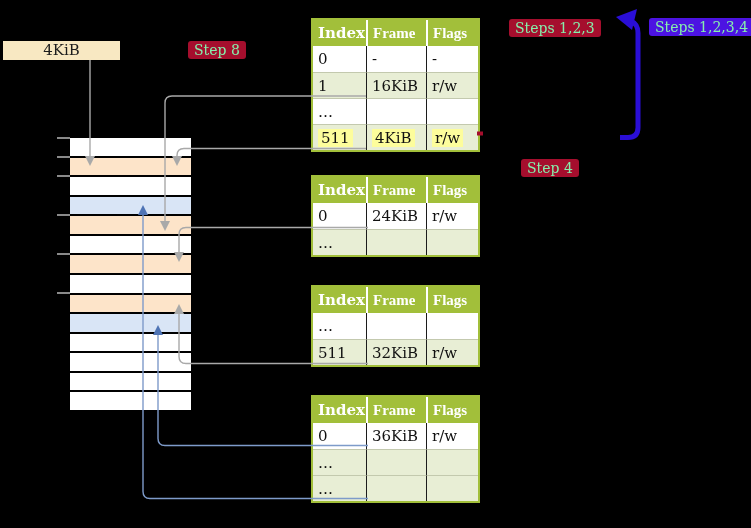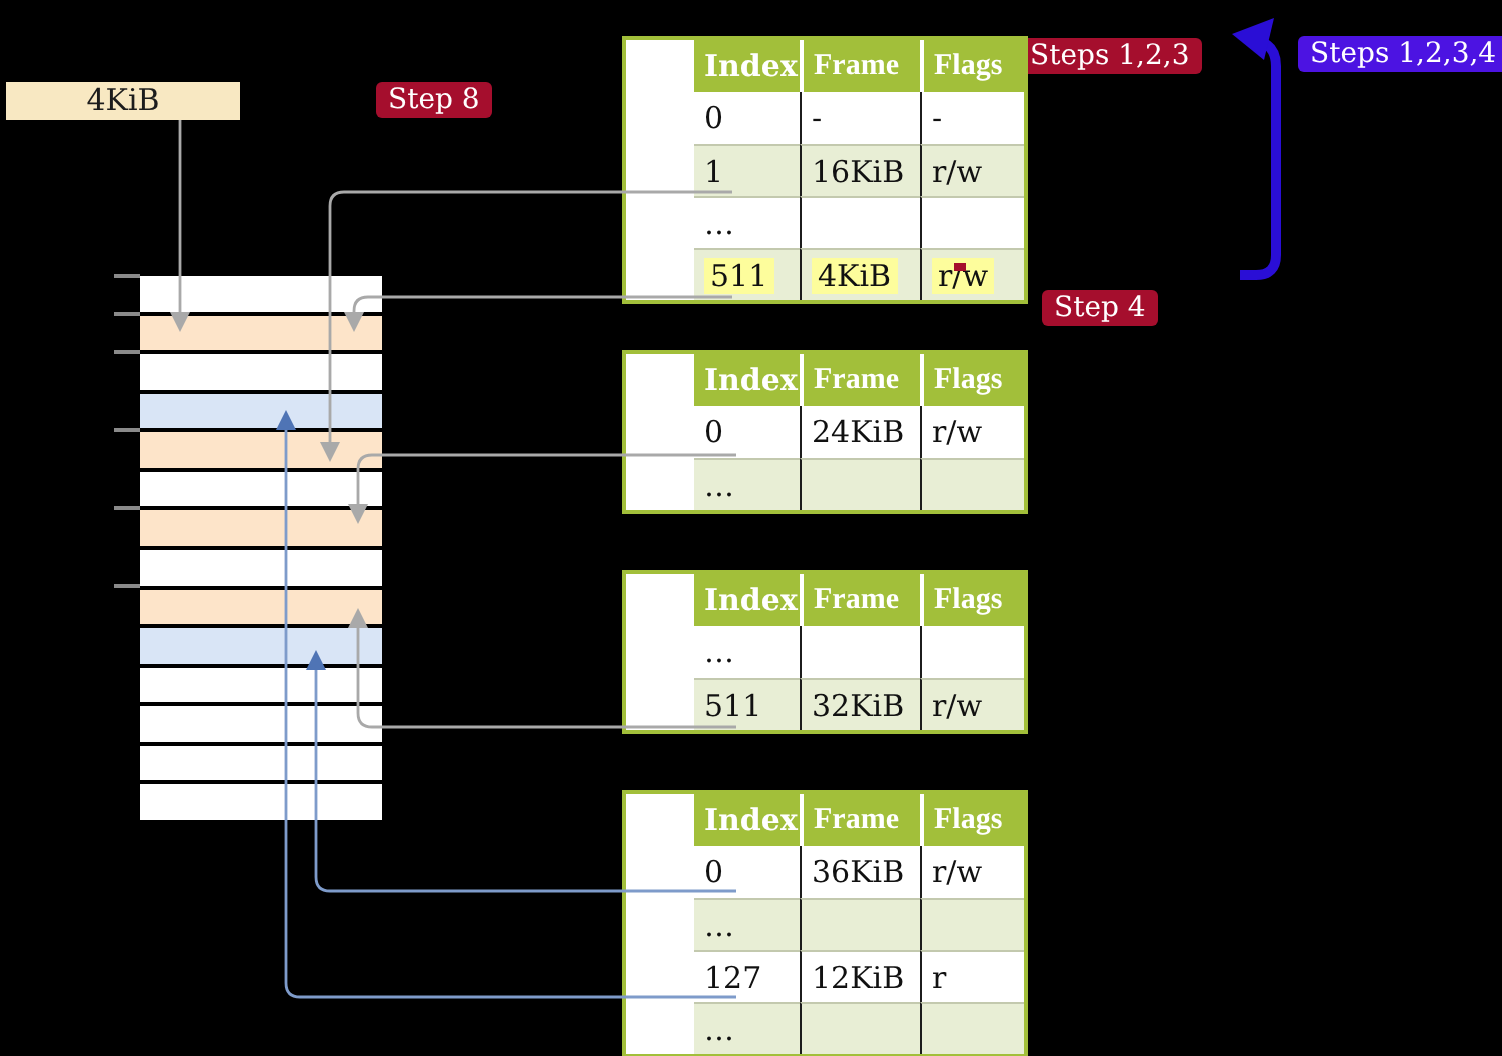--- a/index.html
+++ b/index.html
@@ -17,31 +17,31 @@
   .mrow.page-table{background:var(--orange);}
   .mrow.mapped-frame{background:var(--blueframe);}
   .tick{position:absolute;left:57px;width:13px;height:2px;background:var(--tick);}
   
   #frame-label{
     position:absolute;left:3px;top:41px;width:117px;height:19px;line-height:19px;
     background:var(--labelbg);color:#1c1c1c;font-size:15px;text-align:center;
   }
   
   .badge{
-    position:absolute;padding:1px 6px;border-radius:3px;color:#ffffff;
+    position:absolute;padding:1px 6px;border-radius:3px;color:#86efac;
     font-size:14px;line-height:16px;white-space:nowrap;
   }
   .badge.red{background:var(--red);}
   .badge.blue{background:var(--bluebadge);}
   #badge-step0{left:188px;top:41px;}
   #badge-steps123{left:509px;top:19px;}
   #badge-steps1234{left:649px;top:18px;}
-  #badge-step4{left:521px;top:145px;}
-  
-  .ptable{position:absolute;left:311px;border:2px solid var(--green);background:#fff;padding-left:34px;}
+  #badge-step4{left:521px;top:159px;}
+  
+  .ptable{position:absolute;left:311px;border:2px solid var(--green);background:#fff;}
   #table-l4{top:18px;} #table-l3{top:175px;} #table-l2{top:285px;} #table-l1{top:395px;}
   .ptable table{border-collapse:separate;border-spacing:0;table-layout:fixed;width:165px;}
   .ptable th{
     background:var(--green);color:#fff;font-weight:bold;font-size:15px;text-align:left;
     height:26px;box-sizing:border-box;padding:0 0 0 5px;vertical-align:middle;
   }
   .ptable th+th{border-left:2px solid #fff;font-family:Liberation Serif, serif;}
   .ptable td{
     font-size:15px;color:#111;height:26px;box-sizing:border-box;
     padding:0 0 0 5px;vertical-align:middle;background:#fff;overflow:hidden;
@@ -208,25 +208,20 @@
           <tr>
             <td>0</td>
             <td>36KiB</td>
             <td>r/w</td>
           </tr>
           <tr class="shaded">
             <td>…</td>
             <td></td>
             <td></td>
           </tr>
-          <tr>
-            <td>127</td>
-            <td>12KiB</td>
-            <td>r</td>
-          </tr>
           <tr class="shaded">
             <td>…</td>
             <td></td>
             <td></td>
           </tr>
         </tbody>
     </table>
   </div>
 
   <svg id="connectors" width="751" height="528" viewBox="0 0 751 528">

